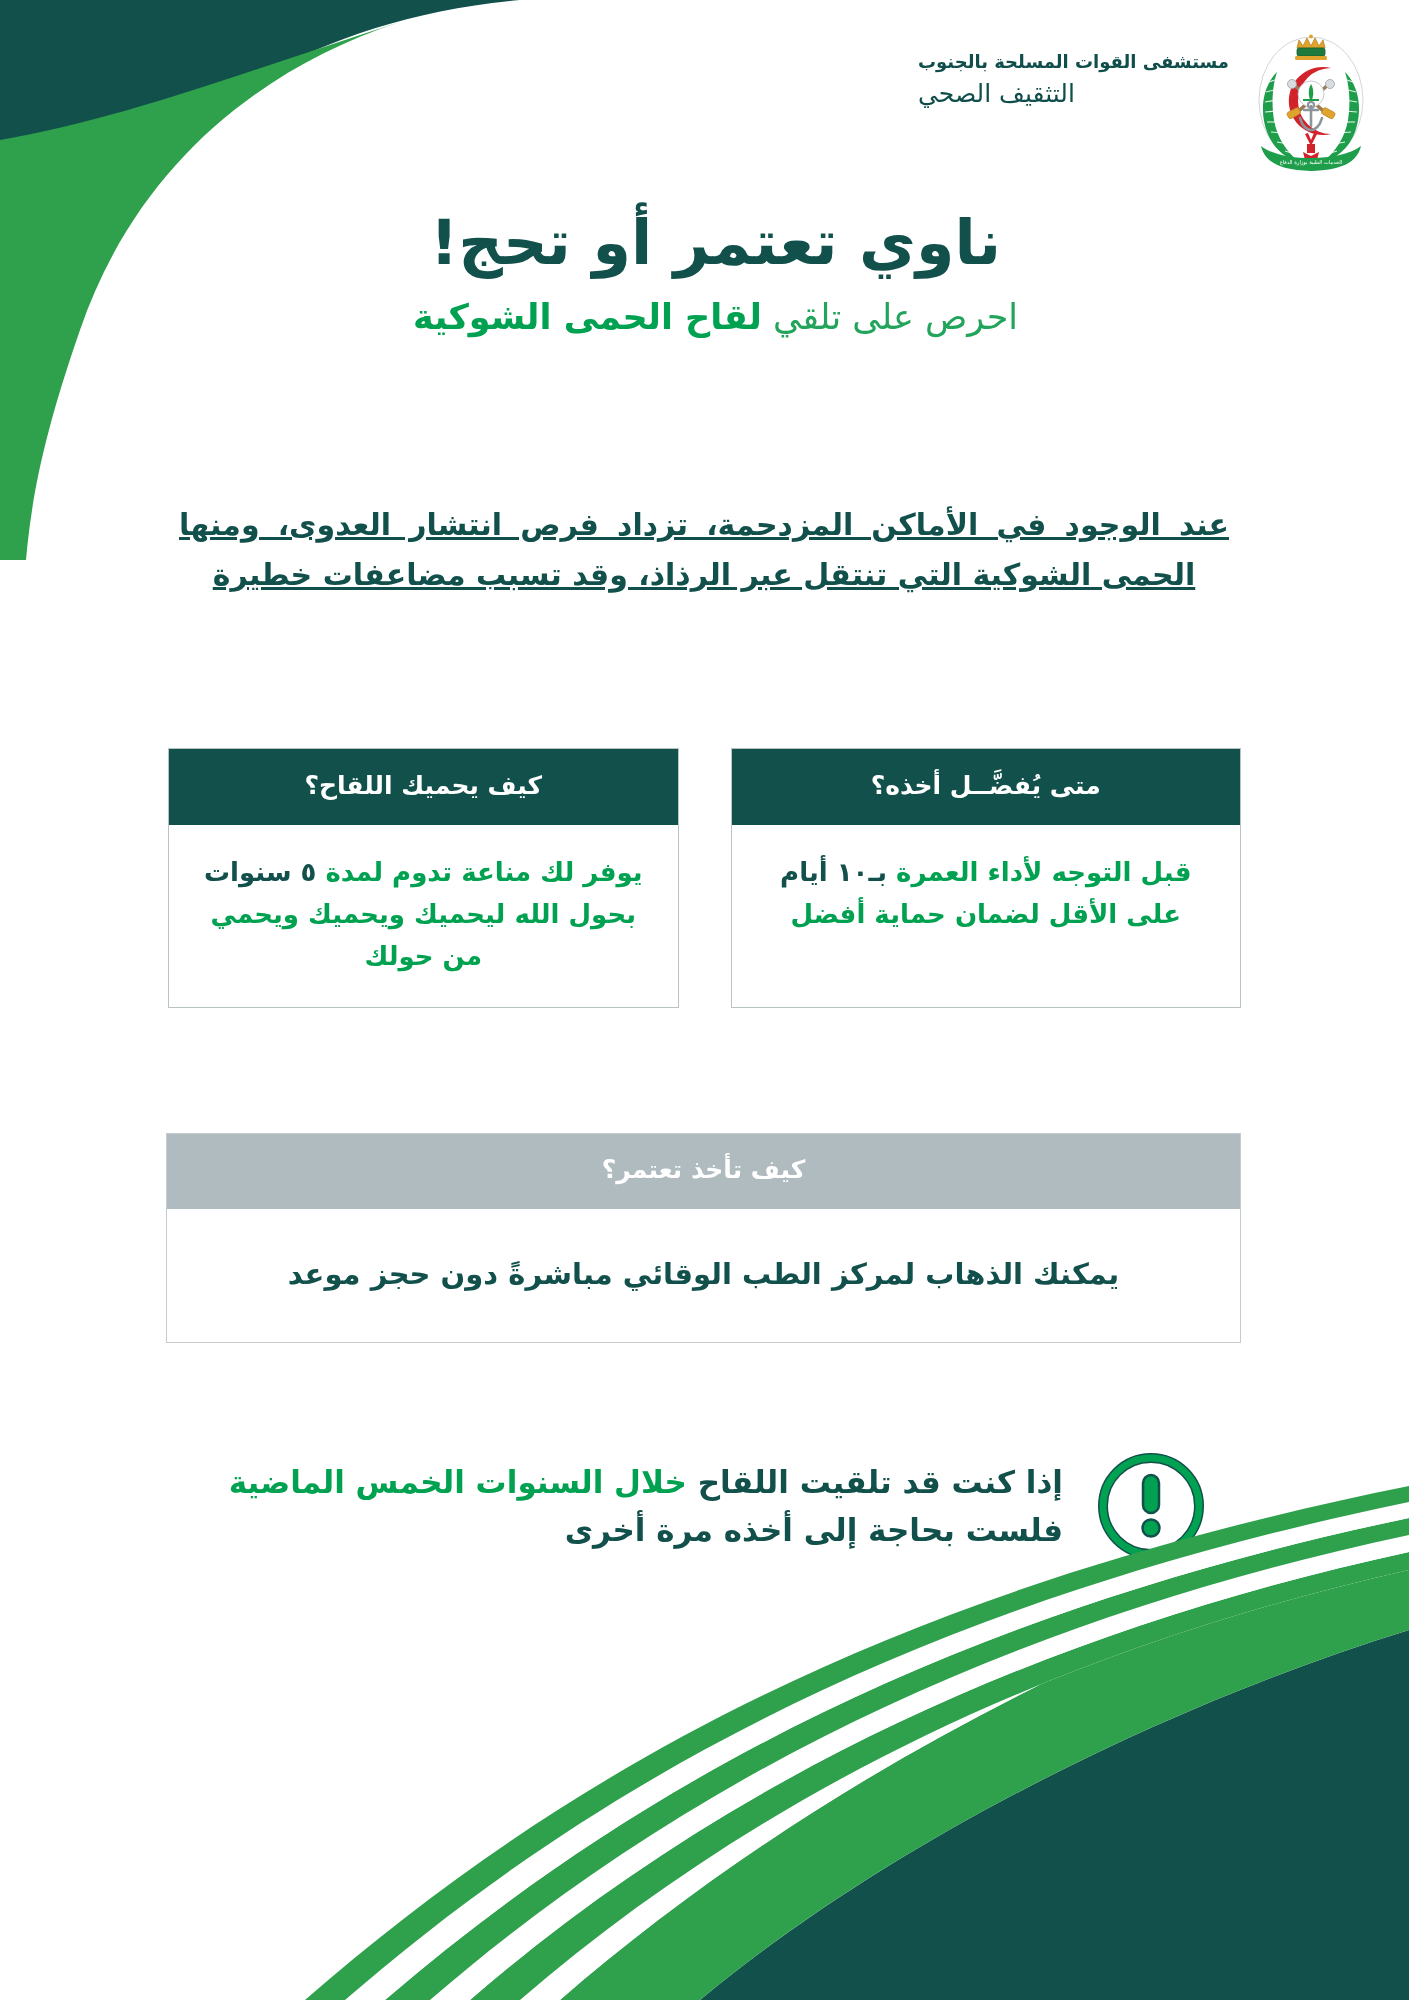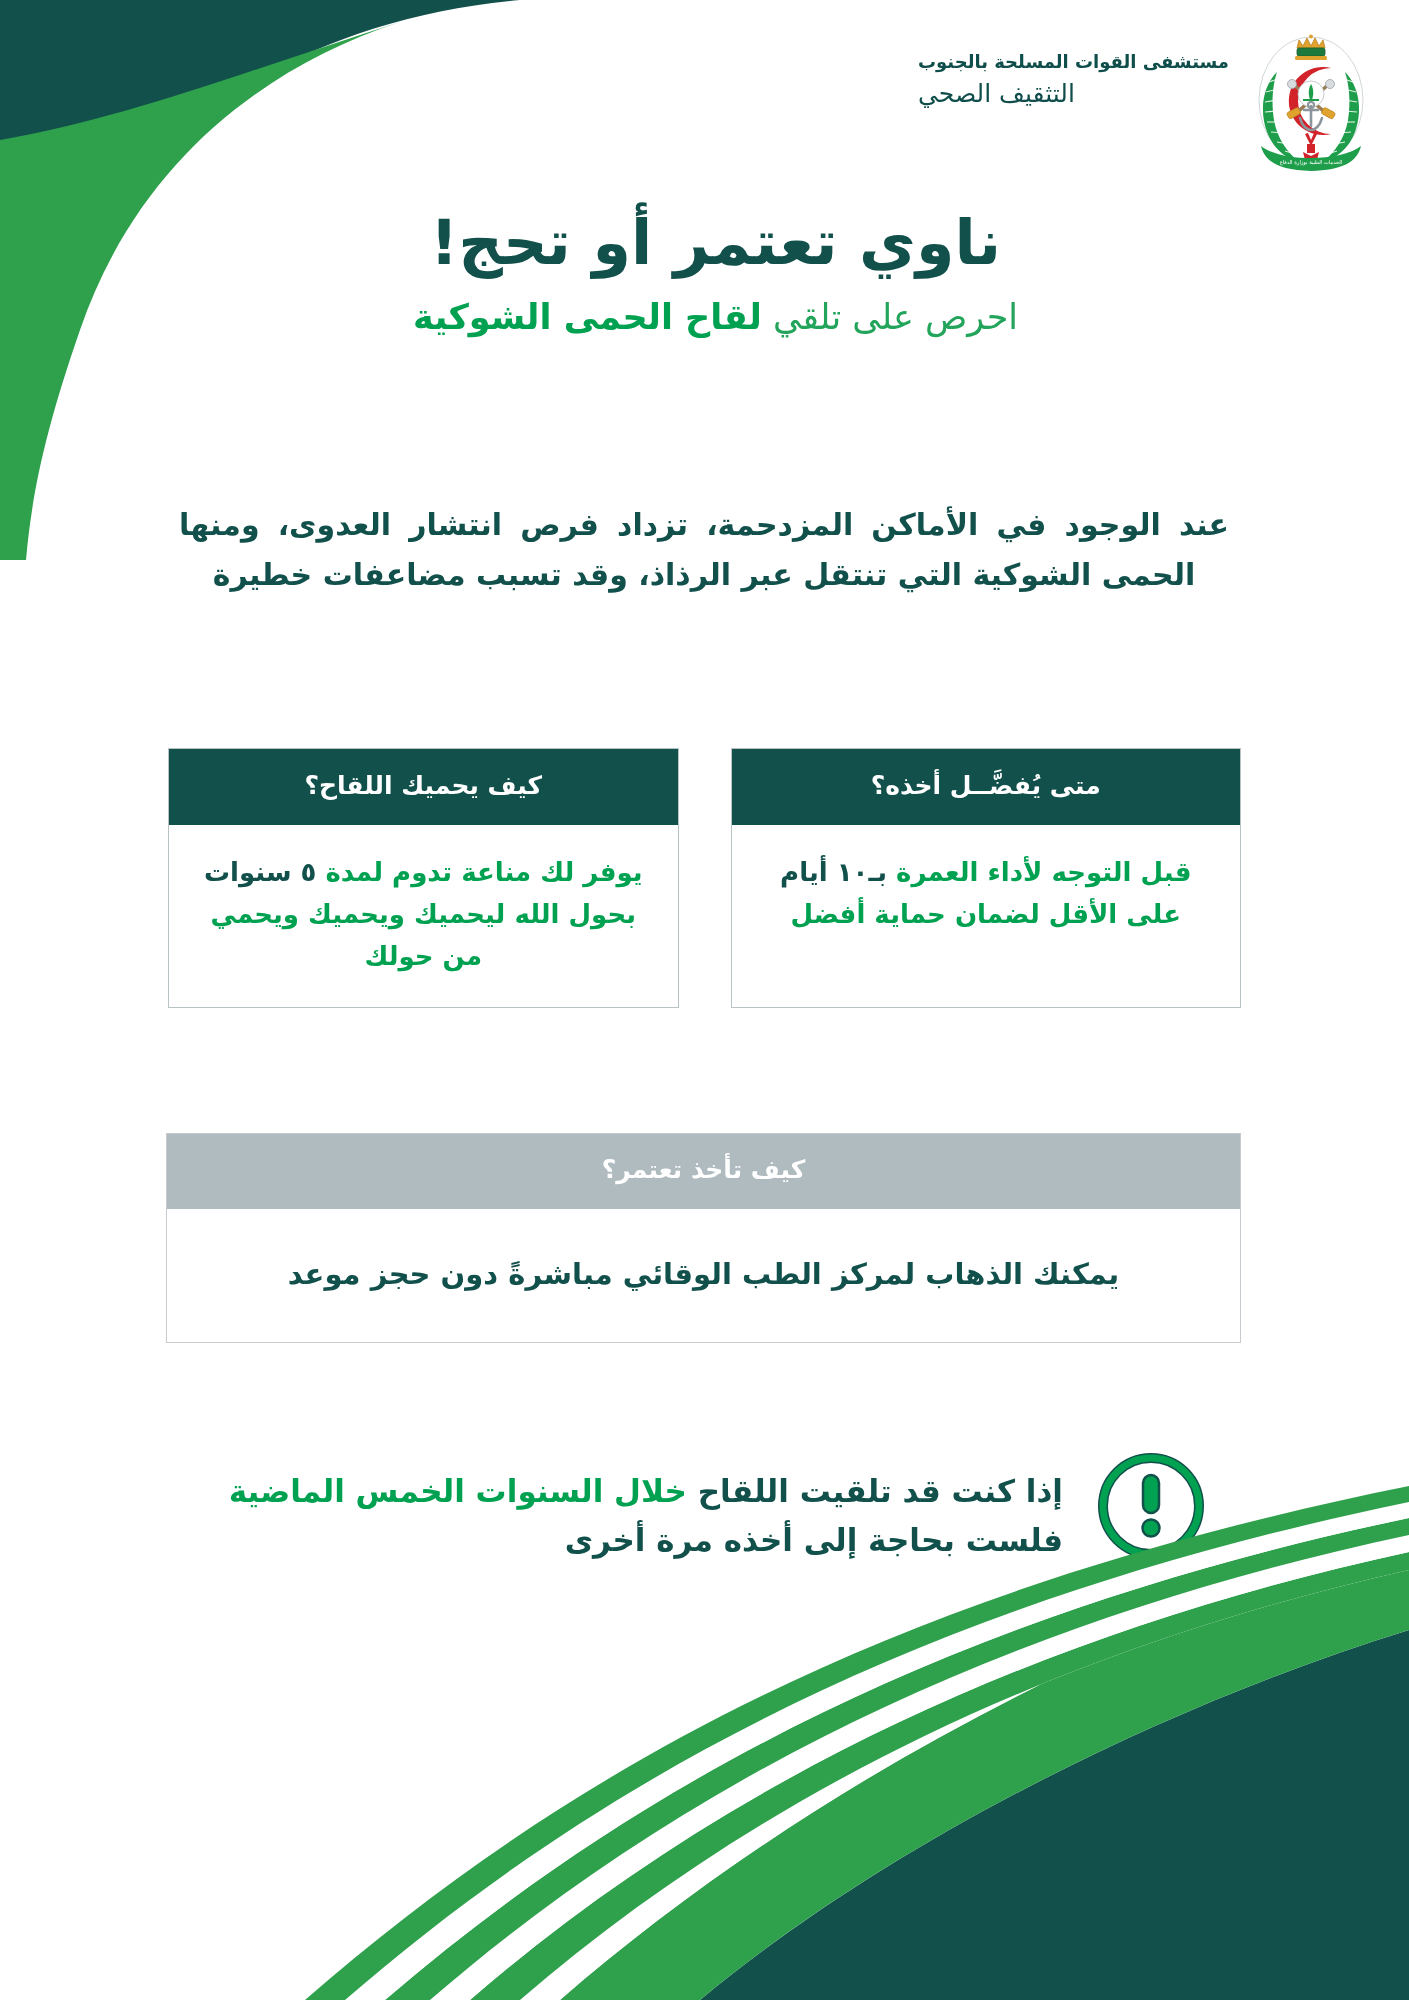--- a/index.html
+++ b/index.html
@@ -106,20 +106,21 @@
     top: 500px;
     right: 180px;
     width: 1050px;
     font-size: 30px;
     font-weight: bold;
     color: #12504c;
     line-height: 1.65;
     text-align: justify;
     text-align-last: center;
     direction: rtl;
+    text-decoration: underline;
   }
 
   
   .cards-row {
     position: absolute;
     top: 728px;
     right: 168px;
     width: 1073px;
     display: flex;
     flex-direction: row;
@@ -186,21 +187,21 @@
   }
 
   
   .alert-row {
     position: absolute;
     top: 1448px;
     right: 200px;
     width: 1010px;
     display: flex;
     flex-direction: row;
-    align-items: flex-end;
+    align-items: center;
     justify-content: flex-start;
     gap: 30px;
     direction: rtl;
   }
   .alert-icon {
     flex: 0 0 auto;
     width: 116px;
     height: 116px;
   }
   .alert-text {

